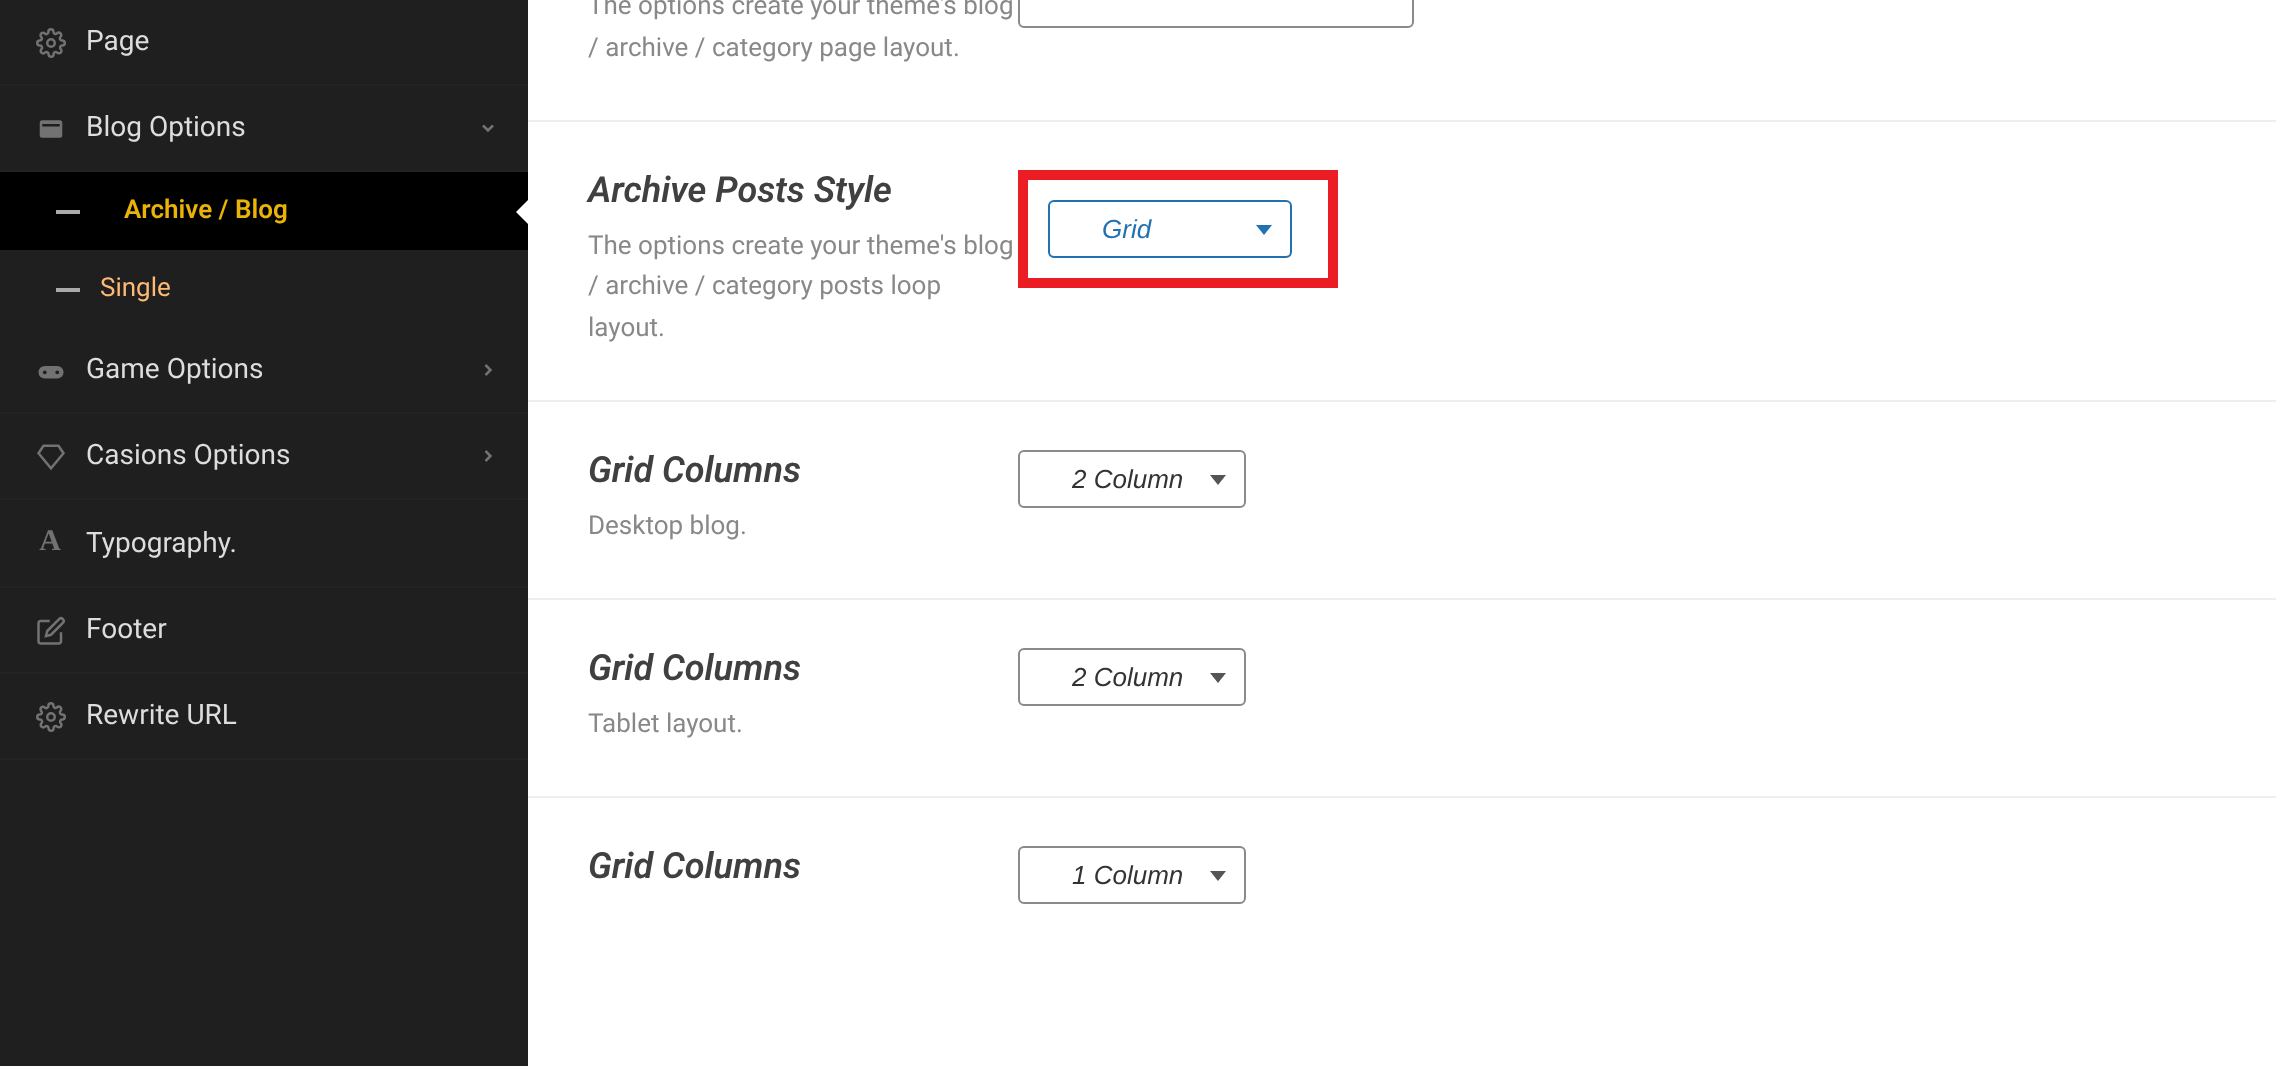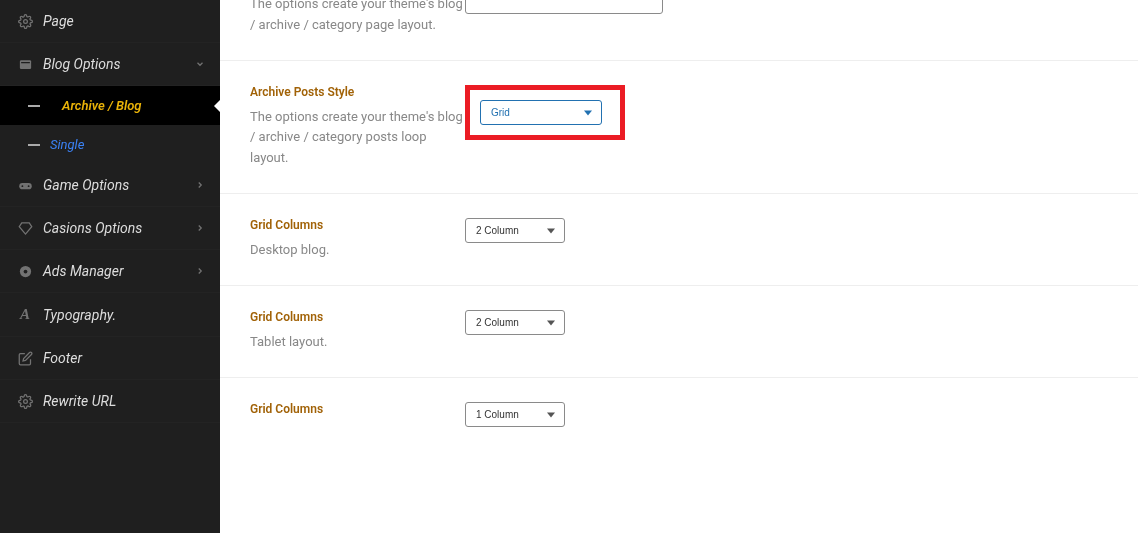--- a/index.html
+++ b/index.html
@@ -9,27 +9,26 @@
     }
     body {
       font-family: -apple-system, BlinkMacSystemFont, "Segoe UI", Roboto, sans-serif;
       display: flex;
       width: 1138px;
       height: 533px;
       background: #fff;
       overflow: hidden;
     }
     .sidebar {
-      width: 220px;
+      width: 264px;
       background: #1f1f1f;
       color: #ccc;
       flex-shrink: 0;
       height: 100%;
       overflow-y: auto;
-      font-style: italic;
     }
     .sidebar-item {
       display: flex;
       align-items: center;
       padding: 13px 15px;
       cursor: pointer;
       font-size: 14px;
       color: #ddd;
       position: relative;
       border-bottom: 1px solid rgba(255,255,255,0.02);
@@ -48,21 +47,21 @@
     }
     .sidebar-item.expanded {
       background: #1f1f1f;
       align-items: center;
     }
     .sub-item {
       display: flex;
       align-items: center;
       padding: 12px 15px 12px 28px;
       font-size: 13px;
-      color: #3b82f6;
+      color: #fdba74;
       cursor: pointer;
       position: relative;
     }
     .sub-item .dash {
       width: 12px;
       height: 2px;
       background: #aaa;
       margin-right: 10px;
       flex-shrink: 0;
     }
@@ -98,49 +97,51 @@
     .setting-row.first {
       padding-top: 0;
       margin-top: -6px;
     }
     .setting-label {
       width: 215px;
       flex-shrink: 0;
     }
     .setting-title {
       font-weight: 600;
-      font-size: 12px;
-      color: #a16207;
+      font-size: 18px;
+      color: #404040;
       margin-bottom: 8px;
+      font-style: italic;
     }
     .setting-desc {
       font-size: 13px;
       color: #888;
       line-height: 1.6;
     }
     .setting-control {
       flex: 1;
       display: flex;
       align-items: flex-start;
     }
     .select-wrap {
       position: relative;
       display: inline-block;
     }
     .select-wrap select {
       appearance: none;
       -webkit-appearance: none;
       border: 1px solid #8a8a8a;
       background: #fff;
-      padding: 6px 30px 6px 10px;
-      font-size: 10px;
+      padding: 6px 30px 6px 26px;
+      font-size: 13px;
       color: #333;
       border-radius: 3px;
       cursor: pointer;
       min-width: 100px;
+      font-style: italic;
     }
     .select-wrap.highlighted select {
       border: 1px solid #2271b1;
       color: #2271b1;
       min-width: 122px;
     }
     .select-wrap::after {
       content: '';
       position: absolute;
       right: 10px;
@@ -242,34 +243,20 @@
     </span>
     <span>Casions Options</span>
     <span class="chev">
       <svg width="10" height="10" viewBox="0 0 24 24" fill="none" stroke="#aaa" stroke-width="3">
           <polyline points="9 18 15 12 9 6"></polyline>
         </svg>
     </span>
   </div>
 
 
-  <div class="sidebar-item">
-    <span class="icon">
-      <svg width="15" height="15" viewBox="0 0 24 24" fill="#aaa">
-          <circle cx="12" cy="12" r="9"></circle>
-          <circle cx="12" cy="12" r="3" fill="#1f1f1f"></circle>
-        </svg>
-    </span>
-    <span>Ads Manager</span>
-    <span class="chev">
-      <svg width="10" height="10" viewBox="0 0 24 24" fill="none" stroke="#aaa" stroke-width="3">
-          <polyline points="9 18 15 12 9 6"></polyline>
-        </svg>
-    </span>
-  </div>
 
   <div class="sidebar-item">
     <span class="icon">
       <span style="font-family:serif;font-size:15px;font-weight:bold;color:#aaa;">A</span>
     </span>
     <span>Typography.</span>
   </div>
 
   <div class="sidebar-item">
     <span class="icon">

